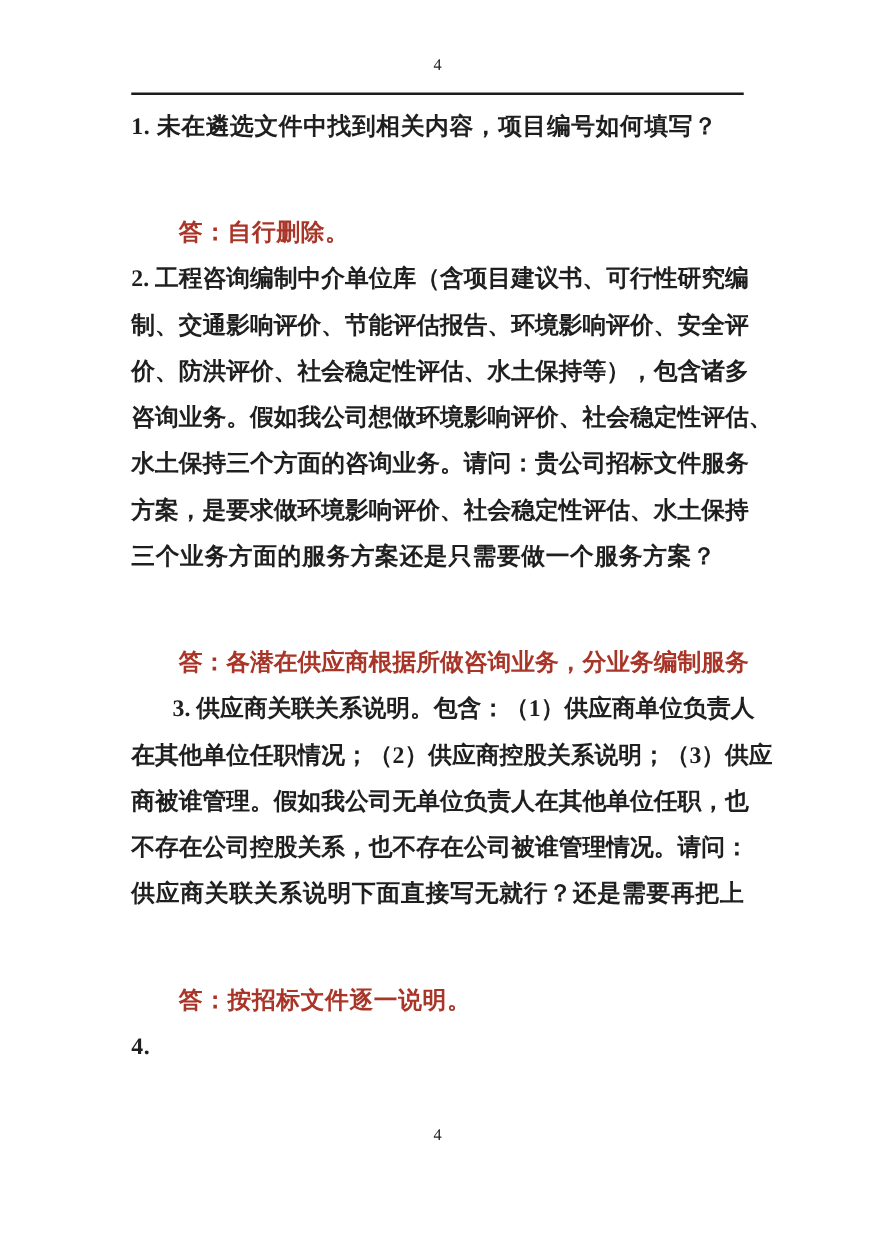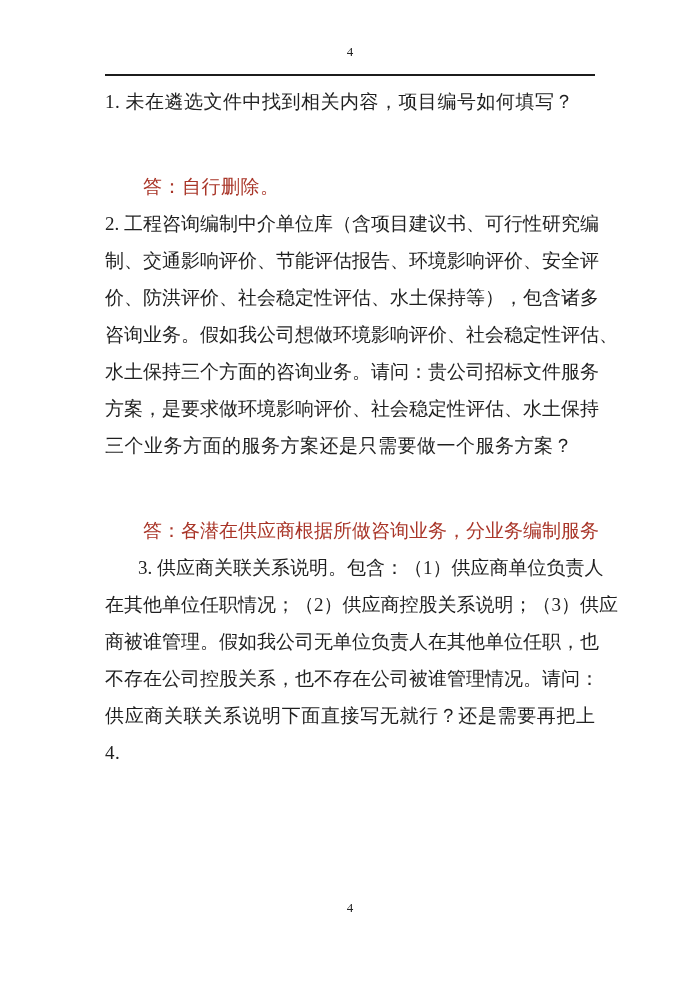--- a/index.html
+++ b/index.html
@@ -31,20 +31,21 @@
     left: 105px;
     width: 490px;
     height: 0;
     border-top: 2px solid #1c1c1c;
   }
   .content {
     position: absolute;
     top: 83px;
     left: 105px;
     width: 490px;
+    font-weight: bold;
   }
   .line {
     height: 37px;
     line-height: 37px;
     font-size: 19px;
     white-space: pre;
     letter-spacing: 0.5px;
   }
   
   .line.fill {
@@ -416,17 +417,18 @@
       <span>行</span>
       <span>？</span>
       <span>还</span>
       <span>是</span>
       <span>需</span>
       <span>要</span>
       <span>再</span>
       <span>把</span>
       <span>上</span>
     </div>
+  <div class="line a ind2">答：按招标文件逐一说明。</div>
 
   <div class="line q">4.</div>
 </div>
 
 <div class="page-footer-number">4</div>
 
 </body></html>

